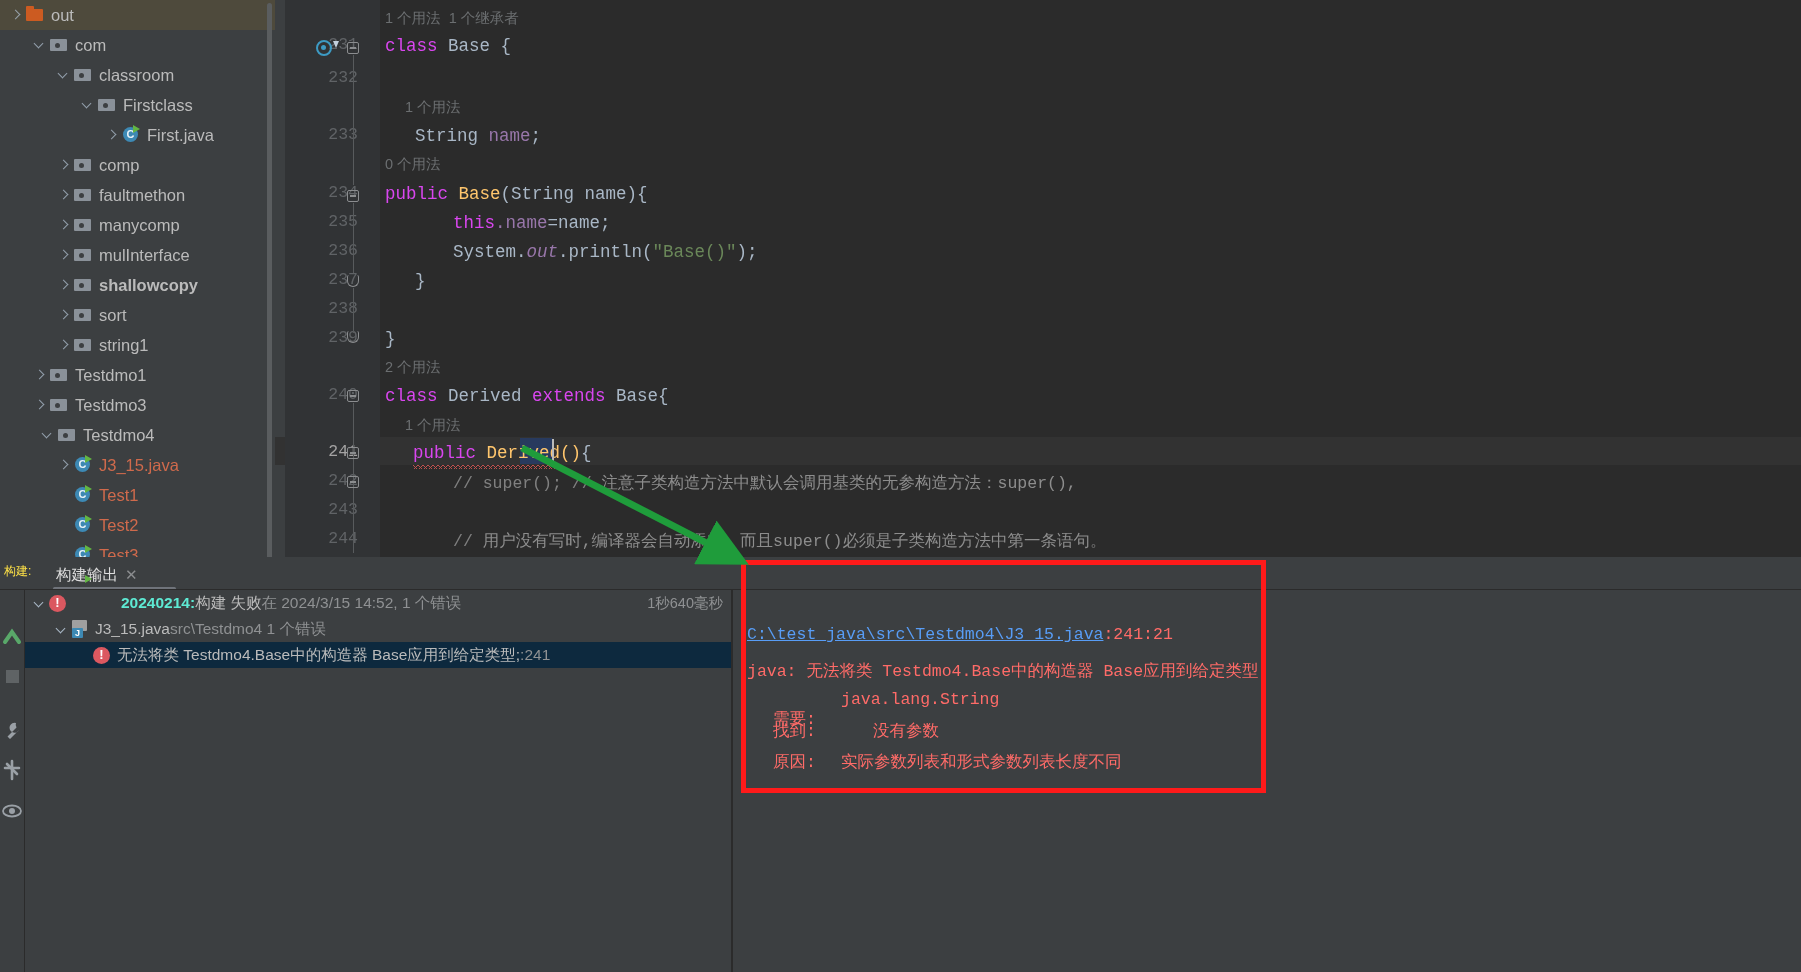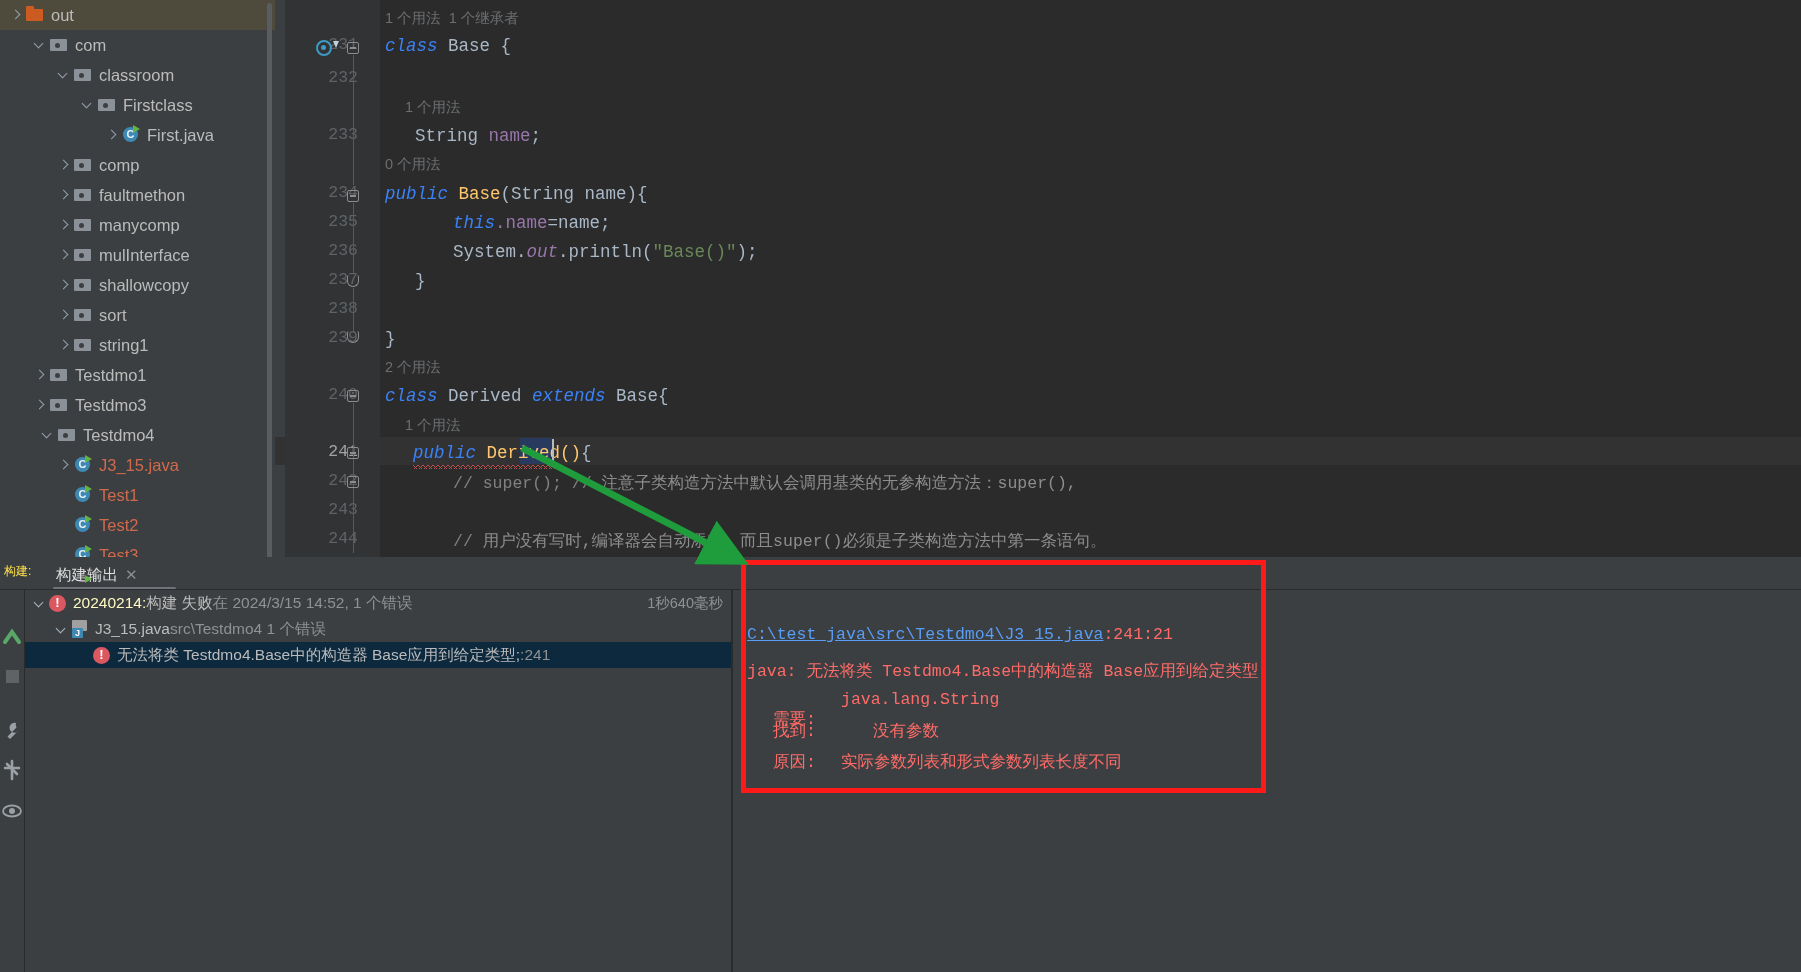--- a/index.html
+++ b/index.html
@@ -112,21 +112,21 @@
   .codeline {
     position: absolute; left: 110px; white-space: pre;
     font-family: "Liberation Mono", "DejaVu Sans Mono", monospace;
     font-size: 17.5px; color: #a9b7c6;
   }
   .hintline {
     position: absolute; left: 110px; white-space: pre;
     font-family: "Liberation Sans", sans-serif;
     font-size: 14.5px; color: #6b6e70;
   }
-  .kw { color: #3b82f6; font-style: italic; }
+  .kw { color: #d946ef; }
   .cls { color: #a9b7c6; }
   .fn { color: #ffc66d; }
   .fld { color: #9876aa; }
   .str { color: #6a8759; }
   .cmt { color: #808080; }
   .cmt-hl { color: #8d8d8d; }
   .it { font-style: italic; }
   .curline-bg {
     position:absolute; left:0; width:1526px; height:28px; background:#323232;
   }
@@ -215,21 +215,21 @@
   }
   .java-ic::before {
     content:""; position:absolute; left:1px; top:0px; width:15px; height:11px;
     background:#a0a0a0; border-radius:1px;
   }
   .java-ic::after {
     content:"J"; position:absolute; left:1px; top:8px; width:11px; height:10px;
     background:#3d89b4; color:#fff; font-size:9px; line-height:10px;
     text-align:center; font-weight:700; border-radius:1px;
   }
-  .b-bold { font-weight: 400; color:#fef9c3; }
+  .b-bold { font-weight: 700; color:#5eead4;margin-left:48px; }
   .b-dim { color: #8f9193; }
   .b-time {
     position:absolute; right: 8px; top:0; font-size:14.5px; color:#8f9193;
   }
   #build-tree-divider {
     position:absolute; left:731px; top:33px; width:2px; height:382px; background:#2b2b2b;
   }
   #build-console {
     position: absolute; left: 733px; top: 33px; width: 1068px; height: 382px;
     background: #3c3f41;
@@ -294,21 +294,21 @@
         <div class="tree-row" style="padding-left: 56px;">
           <span class="tw-arrow has"></span>
           <span class="ic ic-package"></span>
           <span>manycomp</span>
         </div>
         <div class="tree-row" style="padding-left: 56px;">
           <span class="tw-arrow has"></span>
           <span class="ic ic-package"></span>
           <span>mulInterface</span>
         </div>
-        <div class="tree-row" style="padding-left: 56px;">
+        <div class="tree-row" style="padding-left: 56px; font-weight: bold;">
           <span class="tw-arrow has"></span>
           <span class="ic ic-package"></span>
           <span>shallowcopy</span>
         </div>
         <div class="tree-row" style="padding-left: 56px;">
           <span class="tw-arrow has"></span>
           <span class="ic ic-package"></span>
           <span>sort</span>
         </div>
         <div class="tree-row" style="padding-left: 56px;">

